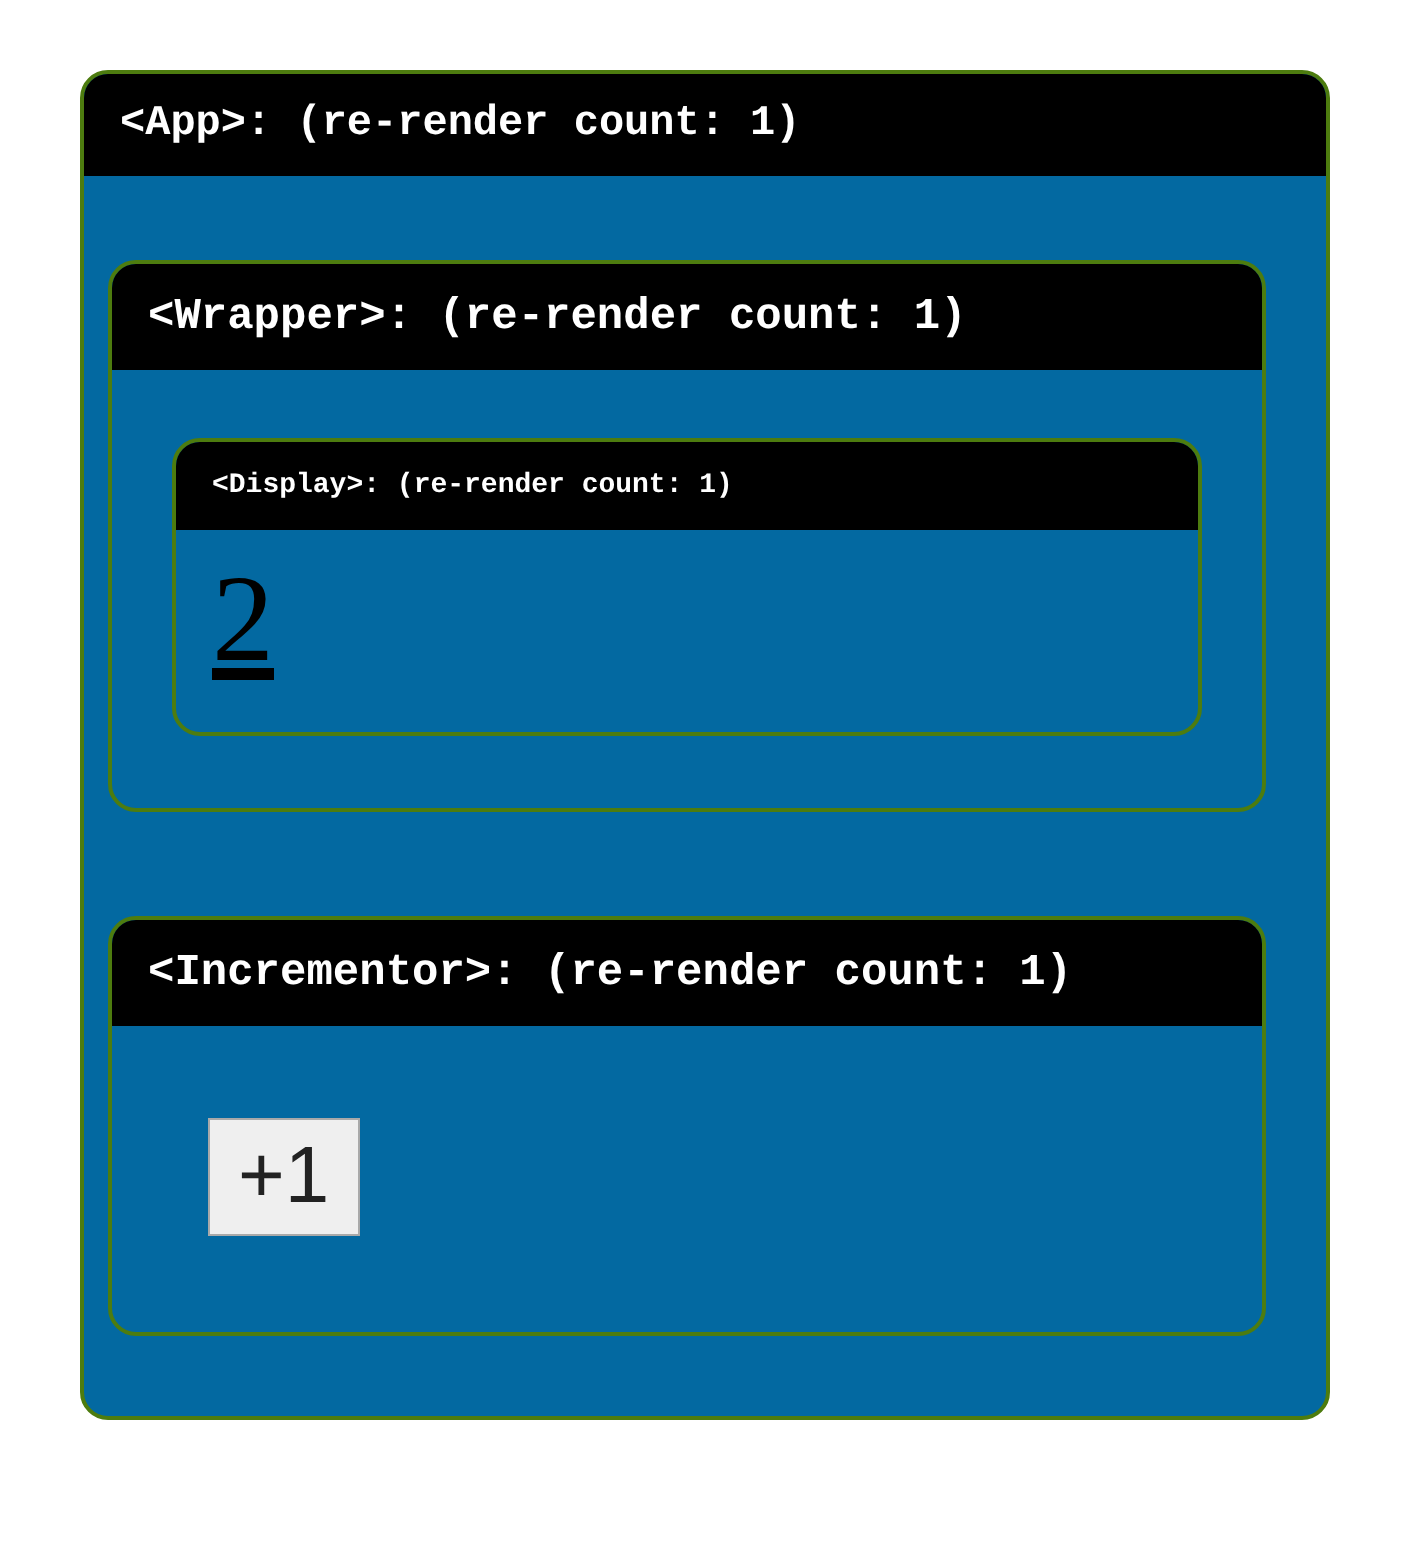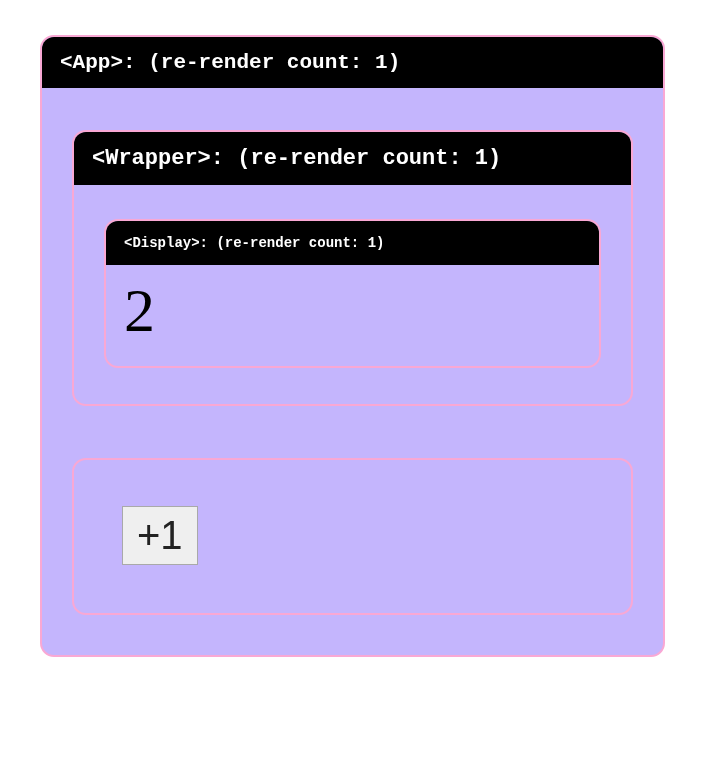--- a/index.html
+++ b/index.html
@@ -8,41 +8,42 @@
       padding: 0;
     }
     body {
       background: #fff;
       font-family: 'Courier New', Courier, monospace;
       width: 705px;
       height: 779px;
       padding: 35px 40px;
     }
     .panel {
-      border: 2px solid #f9a8d4;
+      border: 2px solid #4d7c0f;
       border-radius: 14px;
       overflow: hidden;
-      background: #c4b5fd;
+      background: #0369a1;
     }
     .panel-header {
       background: #000;
       color: #fff;
       font-weight: bold;
       font-size: 21px;
       padding: 14px 18px;
     }
     .panel-body {
       padding: 40px 32px;
     }
 
     .app-panel {
       width: 100%;
     }
     .app-panel > .panel-body {
-      padding: 42px 30px 40px 30px;
+      padding: 42px 30px 40px 12px;
+      text-decoration: underline;
     }
 
     .wrapper-panel {
       margin-bottom: 52px;
     }
     .wrapper-panel > .panel-header {
       font-size: 22px;
     }
     .wrapper-panel > .panel-body {
       padding: 34px 30px 36px 30px;
@@ -92,19 +93,20 @@
           <div class="panel-header">&lt;Display&gt;: (re-render count: 1)</div>
           <div class="panel-body">
             <div class="display-value">2</div>
           </div>
         </div>
 
       </div>
     </div>
 
     <div class="panel incrementor-panel">
+      <div class="panel-header">&lt;Incrementor&gt;: (re-render count: 1)</div>
       <div class="panel-body">
         <button class="increment-button">+1</button>
       </div>
     </div>
 
   </div>
 </div>
 
 </body></html>

